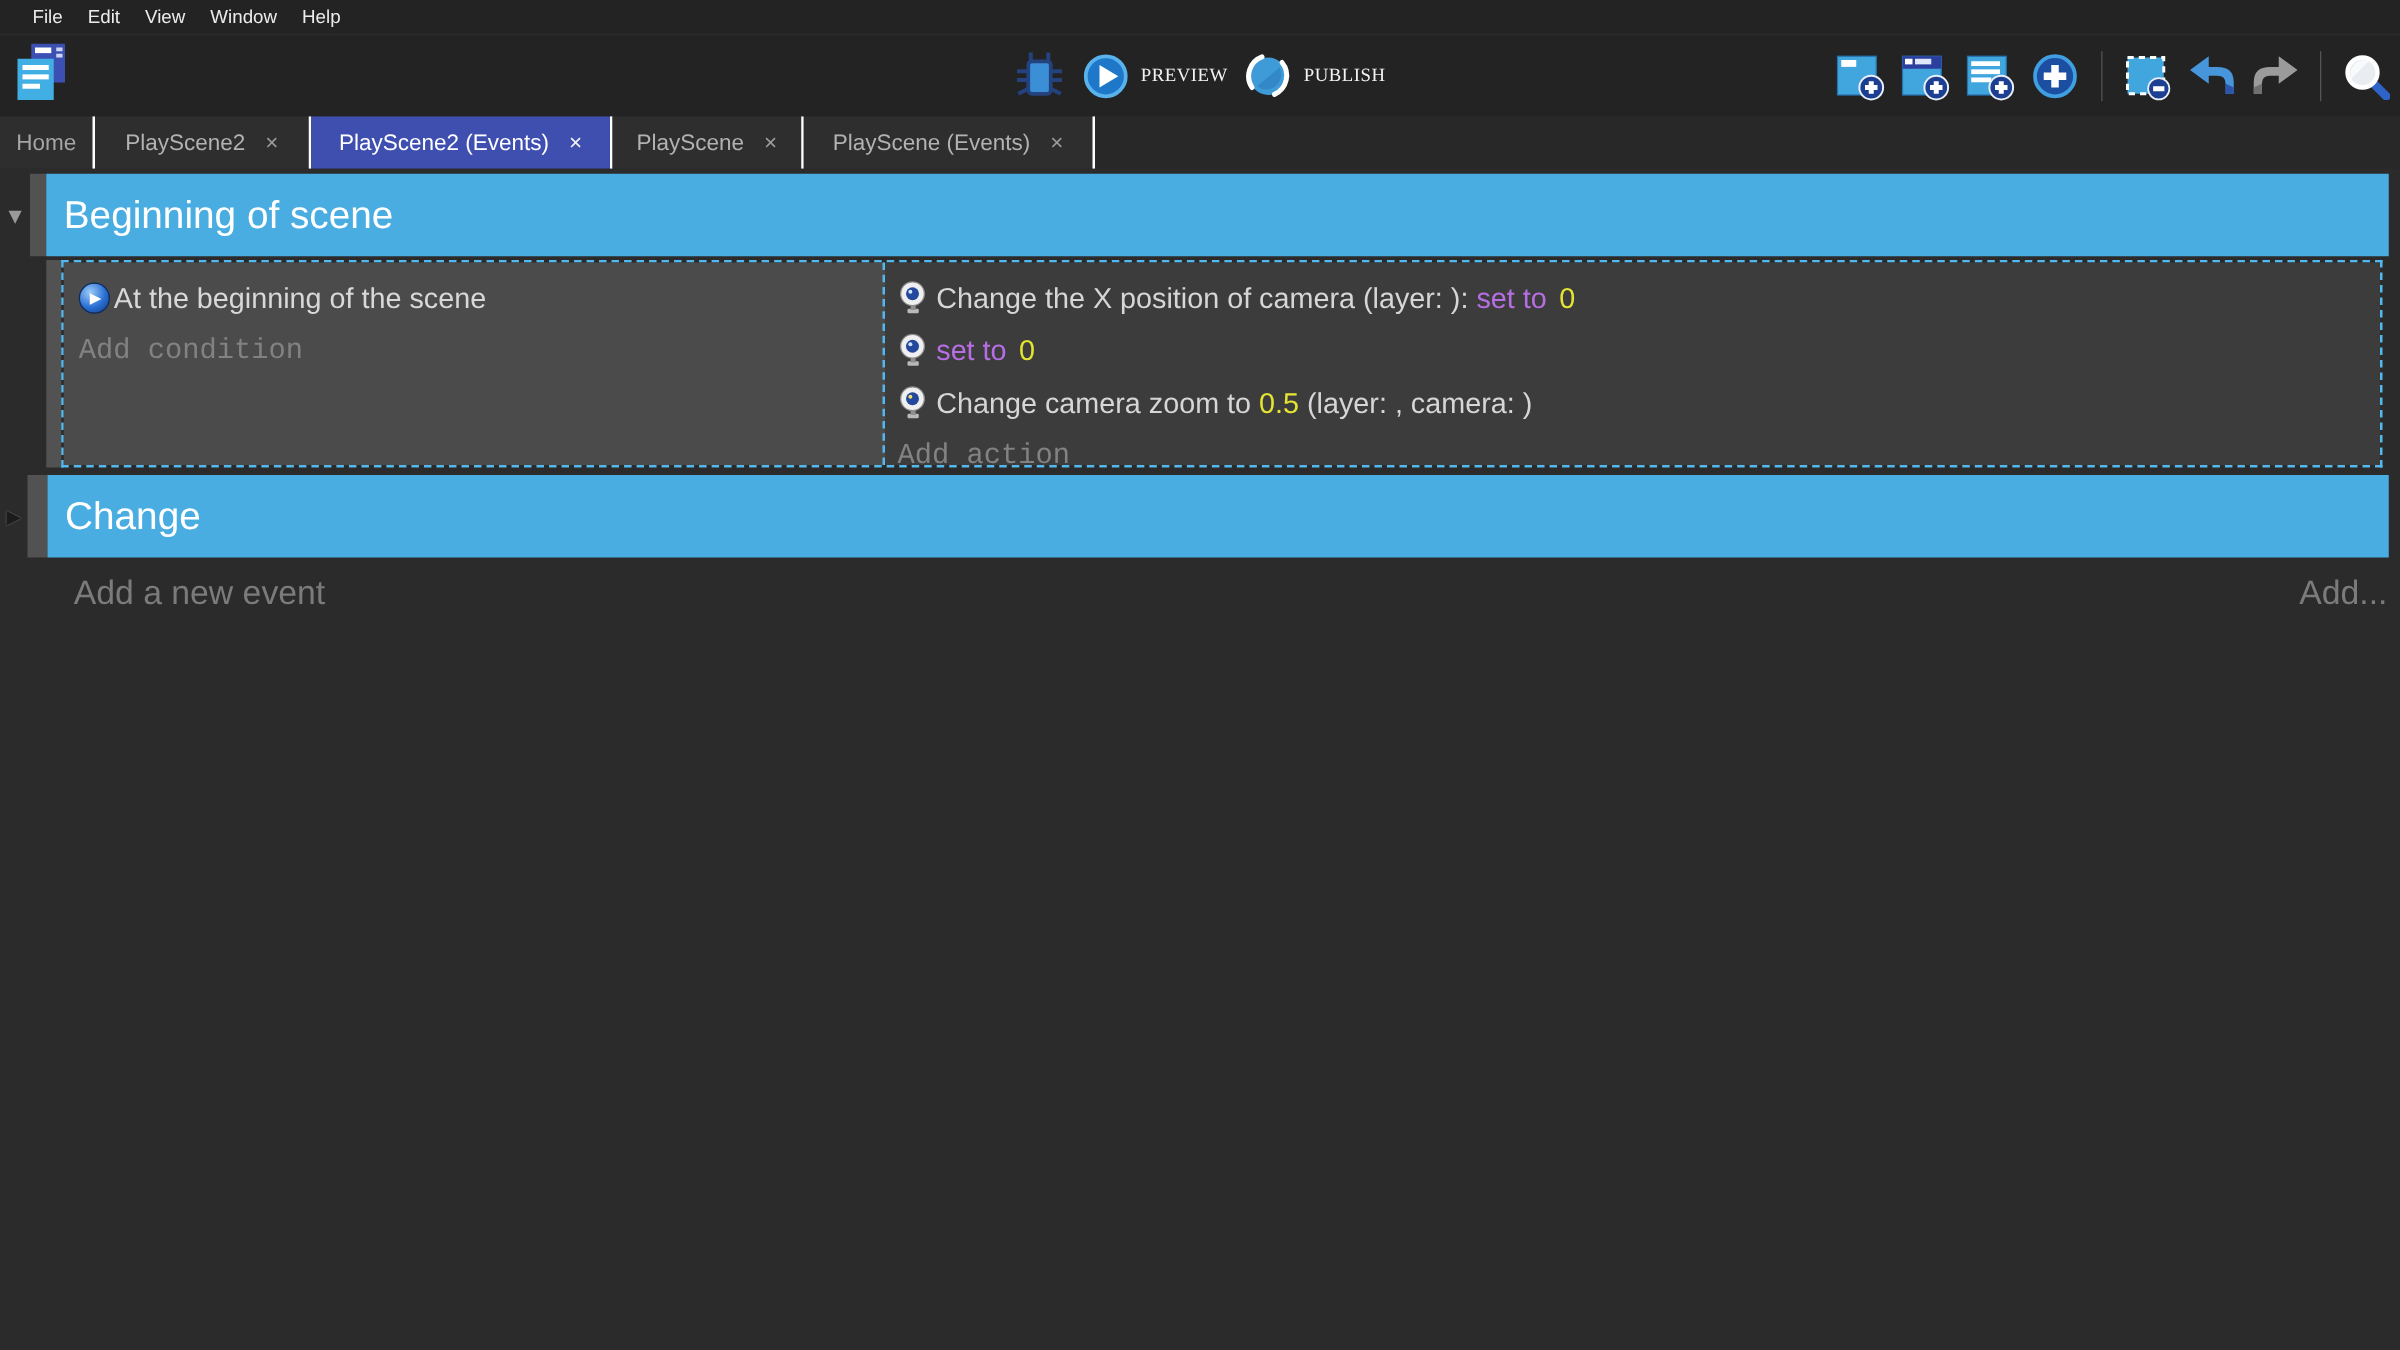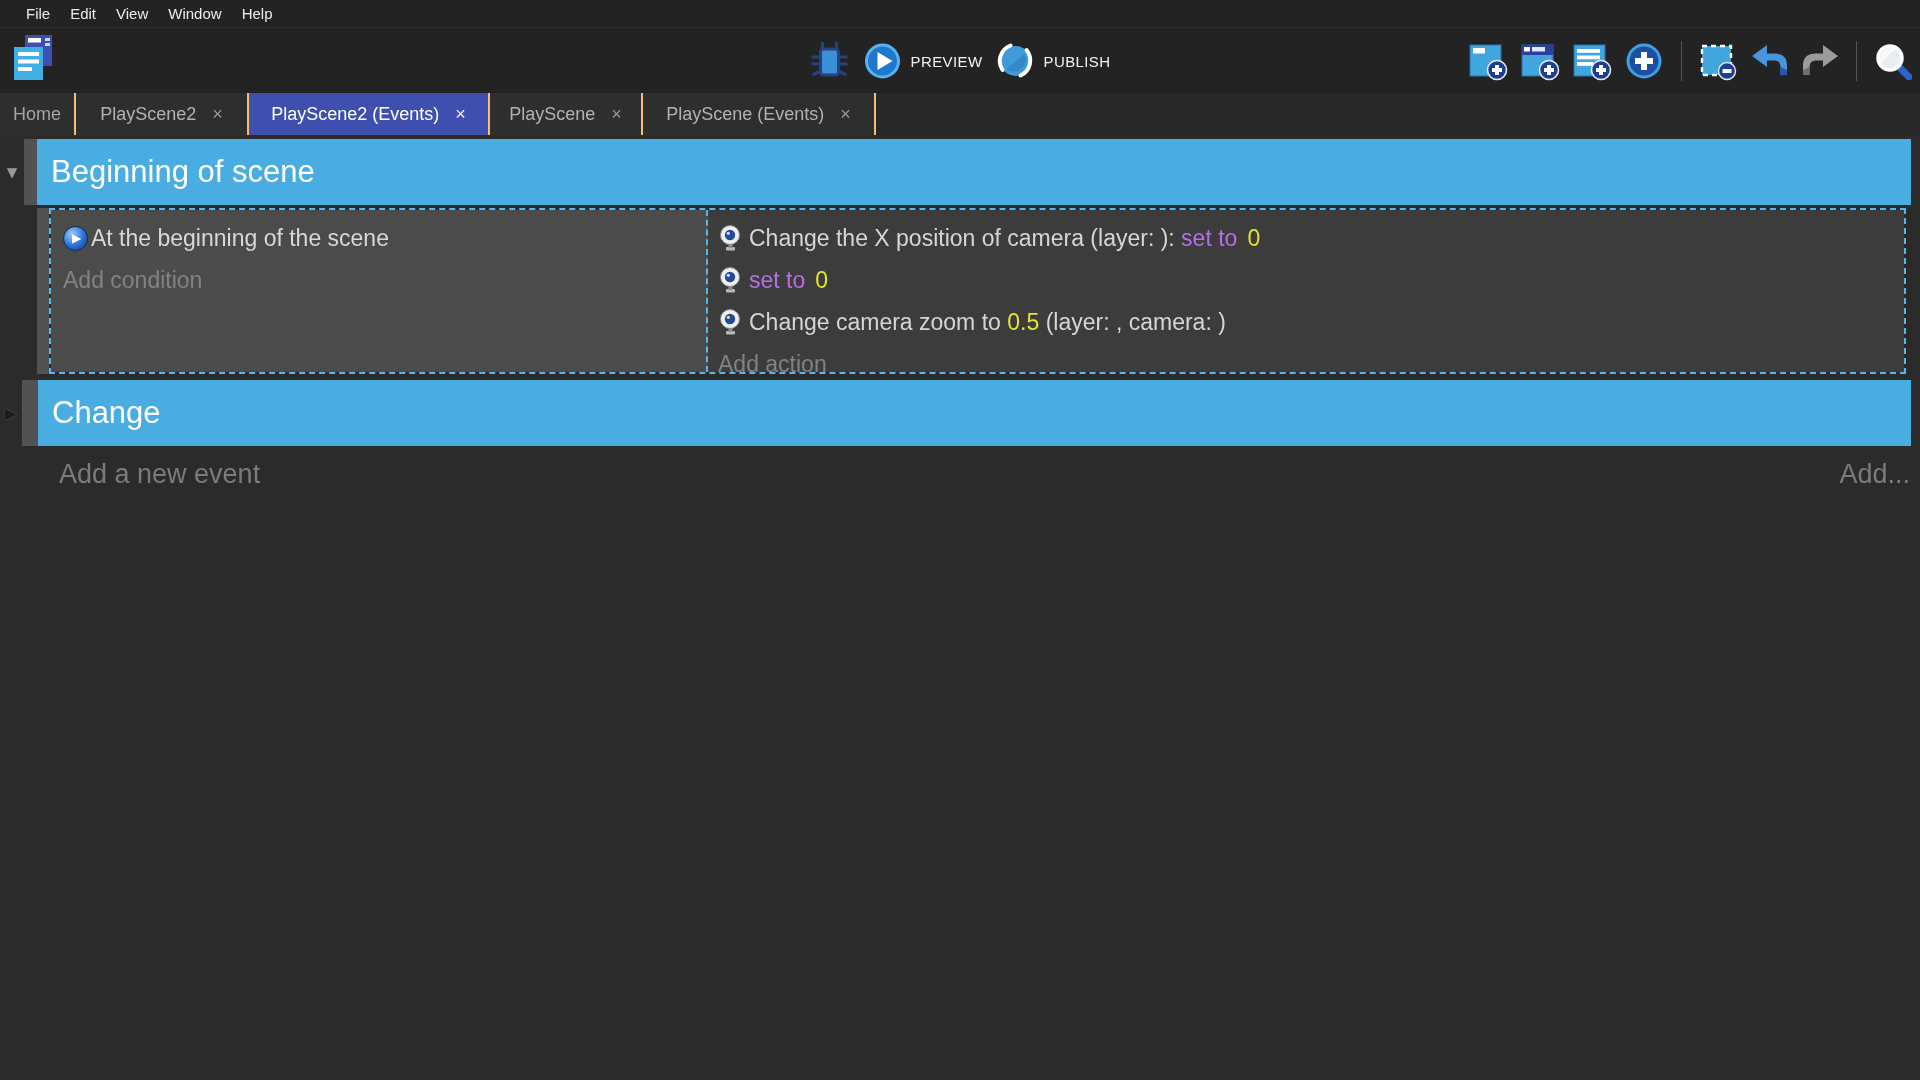--- a/index.html
+++ b/index.html
@@ -25,32 +25,32 @@
   .tb-left { position:absolute; left:12px; top:6px; }
   .tb-center {
     position:absolute; left:50%; top:0; height:66px; transform:translateX(-50%);
     display:flex; align-items:center; gap:14px;
   }
   .tb-right {
     position:absolute; right:8px; top:0; height:66px;
     display:flex; align-items:center; gap:12px;
   }
   .tb-btn { display:flex; align-items:center; gap:9px; cursor:pointer; }
-  .tb-btn-label { font-size:15px; letter-spacing:.4px; color:#f2f2f2; }
+  .tb-btn-label { font-size:15px; letter-spacing:.4px; color:#f2f2f2;font-family:Liberation Serif, serif; }
   .tb-sep { width:1px; height:40px; background:#555; margin:0 5px; }
   .icon-btn { display:flex; align-items:center; justify-content:center; cursor:pointer; }
 
   
   .tabbar {
     height:42px; background:#282828; display:flex; align-items:stretch;
     flex:0 0 auto; font-size:18px; color:#b2b2b2;
   }
   .tab {
     display:flex; align-items:center; justify-content:center; gap:16px;
-    background:#2e2e2e; border-right:2px solid #fdba74; cursor:pointer;
+    background:#2e2e2e; border-right:2px solid #ffffff; cursor:pointer;
     padding:0 8px;
   }
   .tab-home { width:76px; color:#a5a5a5; }
   .tab-w1 { width:173px; }
   .tab-w2 { width:241px; }
   .tab-w3 { width:153px; }
   .tab-w4 { width:233px; }
   .tab.active { background:#3f4fb0; color:#ffffff; }
   .tab-close { font-size:18px; color:#9a9a9a; cursor:pointer; line-height:1; }
   .tab.active .tab-close { color:#f0f0f0; }
@@ -80,21 +80,21 @@
     padding:7px 0 0 12px; font-size:23px; color:#d8d8d8;
   }
   .cond-line { display:flex; align-items:center; height:42px; gap:3px; cursor:pointer; }
   .play-orb {
     width:25px; height:25px; border-radius:50%;
     background:radial-gradient(circle at 35% 30%, #9cccf8, #2a6fd4 55%, #123a80);
     border:1px solid #0c2c5e; display:flex; align-items:center; justify-content:center;
     flex:0 0 auto;
   }
   .play-orb span { color:#fff; font-size:12px; line-height:1; margin-left:2px; }
-  .add-dim { color:#828282; height:42px; line-height:42px; cursor:pointer; }
+  .add-dim { color:#828282; height:42px; line-height:42px; cursor:pointer;font-family:Liberation Mono, monospace; }
   .actions {
     flex:1; background:#3c3c3c; padding:7px 0 0 10px; font-size:23px; color:#d6d6d6;
   }
   .arow { display:flex; align-items:center; height:42px; cursor:pointer; }
   .arow svg { margin-right:7px; flex:0 0 auto; }
   .arow span { white-space:pre-wrap; }
   .op { color:#b76ee4; }
   .op:not(:empty) + .val { margin-left:10px; }
   .val { color:#e4e433; }
 

